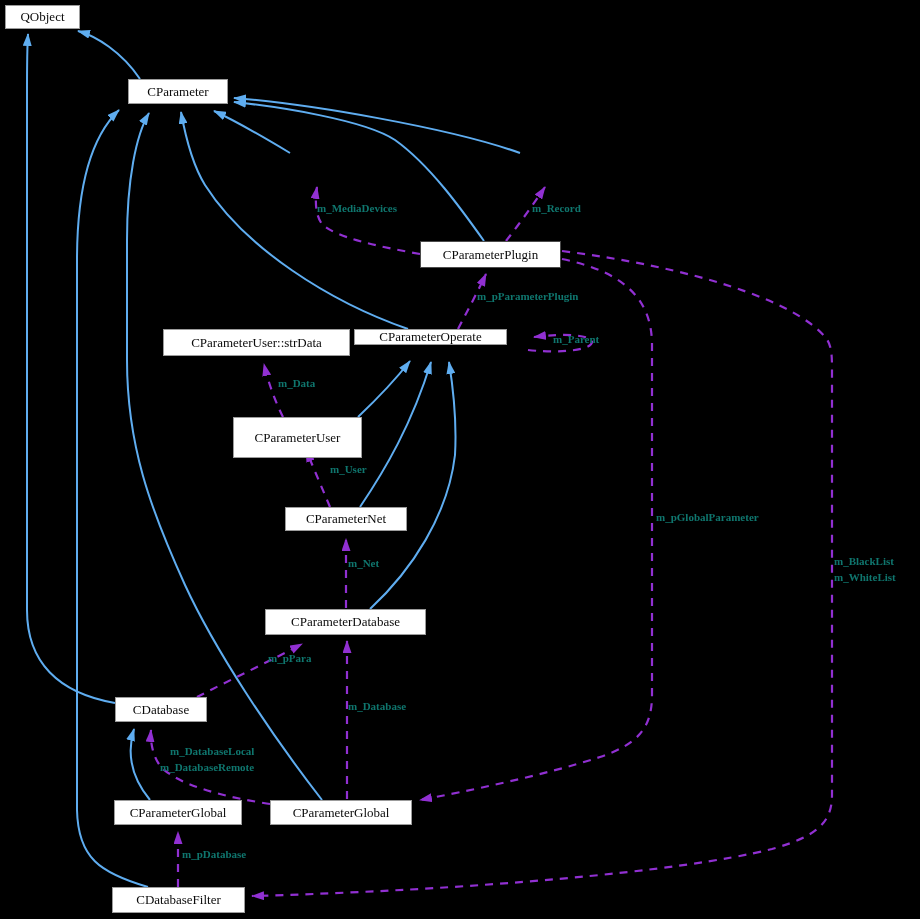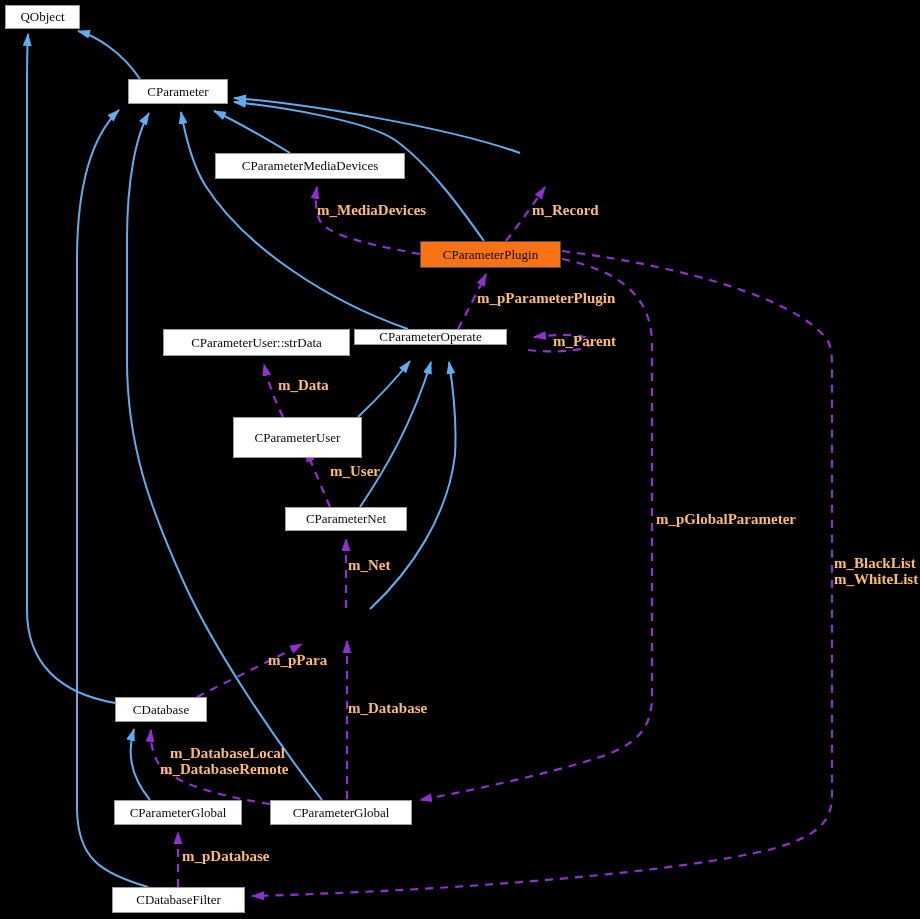--- a/index.html
+++ b/index.html
@@ -2,22 +2,22 @@
 <html><head>
 <meta charset="utf-8">
 <style>
   html,body{margin:0;padding:0;background:#000;}
   #canvas{position:relative;width:920px;height:919px;background:#000000;overflow:hidden;
           font-family:Liberation Serif, serif;}
   #edges{position:absolute;left:0;top:0;width:920px;height:919px;}
   .node{position:absolute;display:flex;align-items:center;justify-content:center;
         background:#ffffff;border:1.4px solid #9c9c9c;box-sizing:border-box;
         color:#0a0a0a;font-size:13px;white-space:nowrap;cursor:pointer;z-index:3;}
-  .node.subject{background:#f97316;border-color:#4b4b4b;}
-  .edge-label{position:absolute;color:#fdba74;font-size:15px;font-weight:bold;
+  .node.subject{background:#ffffff;border-color:#4b4b4b;}
+  .edge-label{position:absolute;color:#0f766e;font-size:11px;font-weight:bold;
               white-space:nowrap;z-index:2;}
 </style>
 </head>
 <body>
 
 <div id="canvas">
 
   <svg id="edges" viewBox="0 0 920 919" xmlns="http://www.w3.org/2000/svg">
     <defs>
       <marker id="arrow-blue" markerUnits="userSpaceOnUse" markerWidth="13" markerHeight="9" refX="12" refY="4.5" orient="auto">
@@ -59,37 +59,37 @@
       <path d="M 178,887 L 178,832" marker-end="url(#arrow-purple)"></path>
     </g>
   </svg>
 
   <div class="node" style="left:5px;top:5px;width:75px;height:24px">
     <span>QObject</span>
   </div>
   <div class="node" style="left:128px;top:79px;width:100px;height:25px">
     <span>CParameter</span>
   </div>
-  <div class="node" style="left:215px;top:153px;width:190px;height:26px">
-    <span>CParameterMediaDevices</span>
-  </div>
   <div class="node subject" style="left:420px;top:241px;width:141px;height:27px">
     <span>CParameterPlugin</span>
   </div>
   <div class="node" style="left:163px;top:329px;width:187px;height:27px">
     <span>CParameterUser::strData</span>
   </div>
   <div class="node" style="left:354px;top:329px;width:153px;height:16px">
     <span>CParameterOperate</span>
   </div>
   <div class="node" style="left:233px;top:417px;width:129px;height:41px">
     <span>CParameterUser</span>
   </div>
   <div class="node" style="left:285px;top:507px;width:122px;height:24px">
     <span>CParameterNet</span>
+  </div>
+  <div class="node" style="left:265px;top:609px;width:161px;height:26px">
+    <span>CParameterDatabase</span>
   </div>
   <div class="node" style="left:115px;top:697px;width:92px;height:25px">
     <span>CDatabase</span>
   </div>
   <div class="node" style="left:114px;top:800px;width:128px;height:25px">
     <span>CParameterGlobal</span>
   </div>
   <div class="node" style="left:270px;top:800px;width:142px;height:25px">
     <span>CParameterGlobal</span>
   </div>

